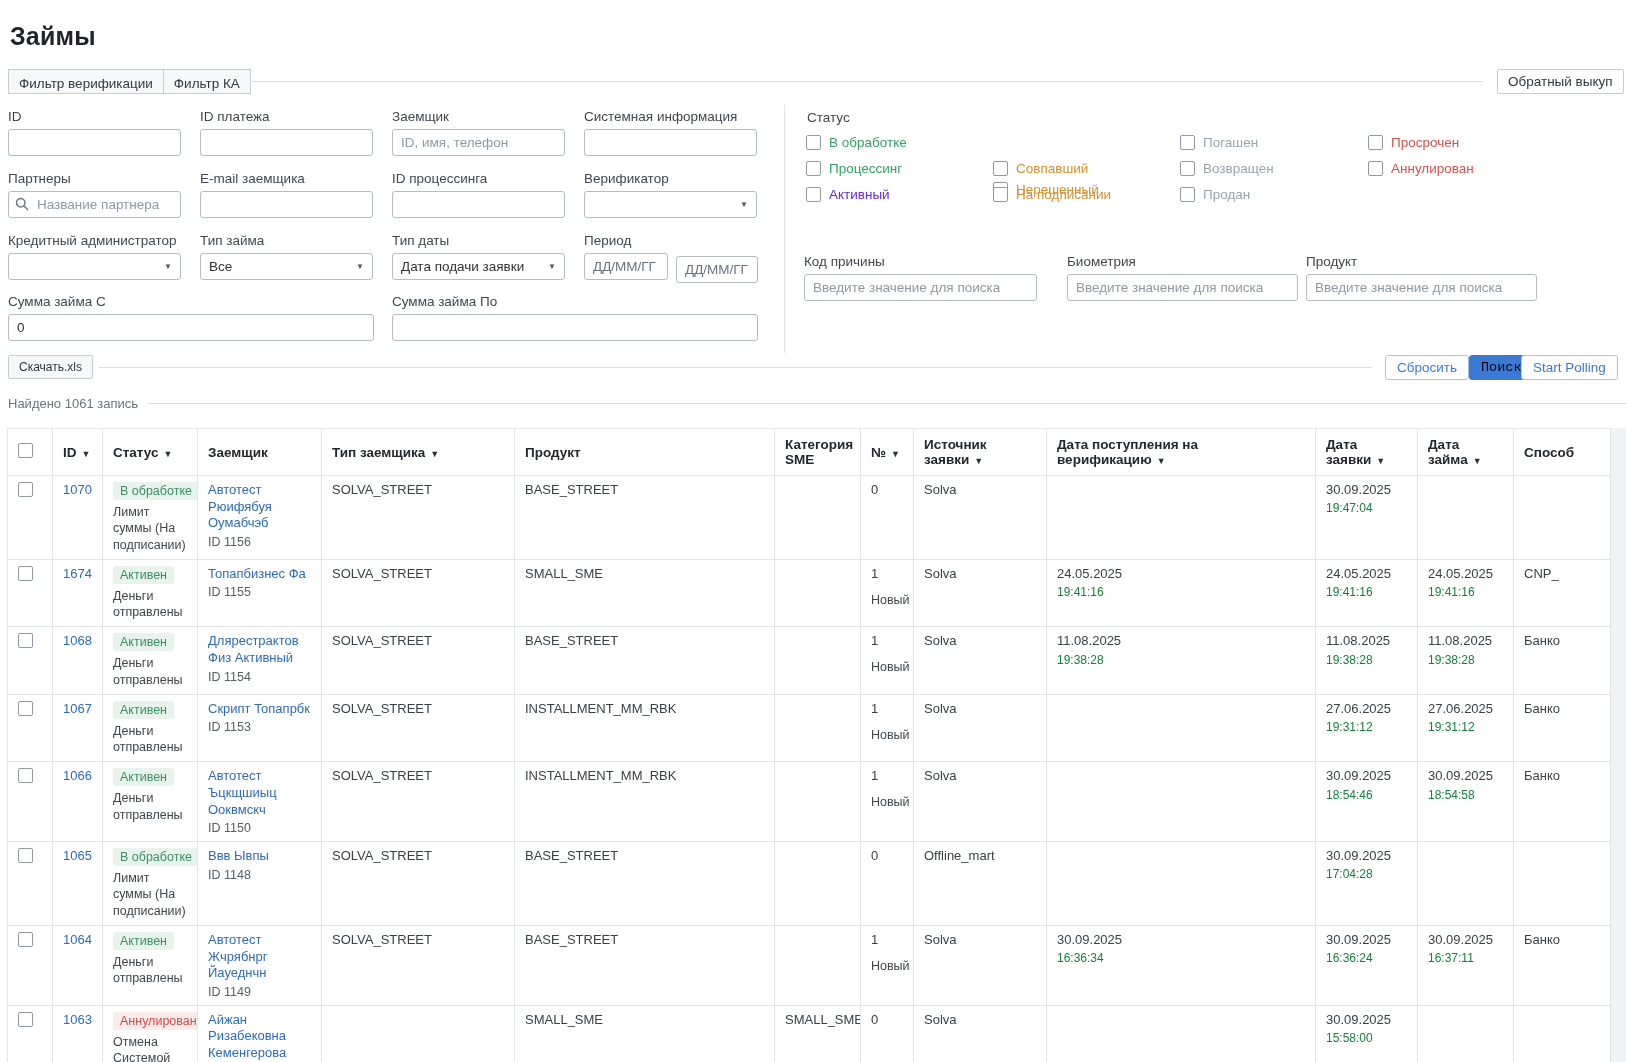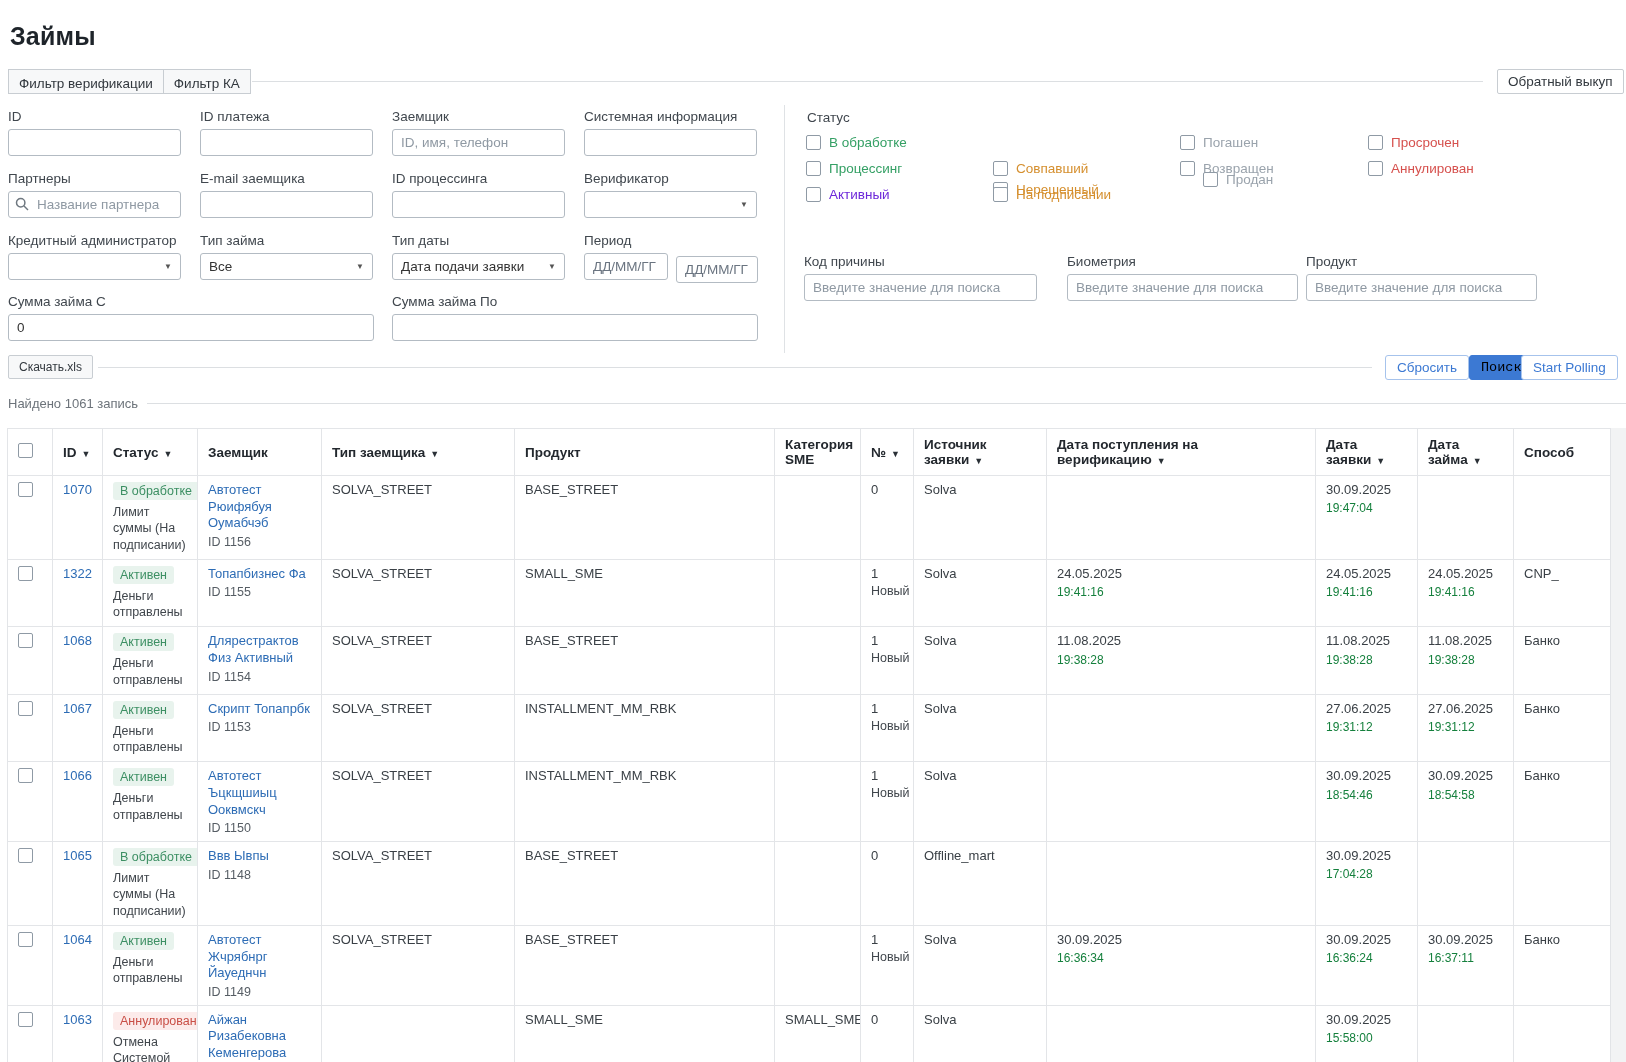--- a/index.html
+++ b/index.html
@@ -83,21 +83,21 @@
   .badge {
     display:inline-block; font-size:12.5px; padding:2px 7px; border-radius:3px; margin-bottom:4px;
     white-space:nowrap;
   }
   .badge.green { background:#e8f3ed; color:#3c8f63; }
   .badge.red   { background:#fcebea; color:#c94f46; }
   .status-note { font-size:12.5px; color:#40464c; line-height:1.3; }
   .sub-id { font-size:12.5px; color:#565d64; margin-top:3px; }
   .cell-date { line-height:1.25; }
   .cell-time { font-size:12px; color:#15803d; margin-top:3px; }
-  .num-note { font-size:12.5px; color:#40464c; margin-top:3px; }
+  .num-note { font-size:12.5px; color:#40464c; margin-top:12px; }
 
   .scroll-strip { background:#f2f3f4; border-left:1px solid #e2e4e7; }
 </style>
 </head>
 <body>
 
 <div id="page">
 
   <h1 class="title abs" style="left:10px; top:22px;">Займы</h1>
 
@@ -215,21 +215,21 @@
         <span style="color: rgb(213, 143, 46);">На подписании</span>
       </div>
       <div class="status-item" style="left: 1180px; top: 135px;">
         <span class="cb"></span>
         <span style="color: rgb(154, 163, 172);">Погашен</span>
       </div>
       <div class="status-item" style="left: 1180px; top: 161px;">
         <span class="cb"></span>
         <span style="color: rgb(154, 163, 172);">Возвращен</span>
       </div>
-      <div class="status-item" style="left: 1180px; top: 172px; margin-left: 23px;">
+      <div class="status-item" style="left: 1180px; top: 187px;">
         <span class="cb"></span>
         <span style="color: rgb(154, 163, 172);">Продан</span>
       </div>
       <div class="status-item" style="left: 1368px; top: 135px;">
         <span class="cb"></span>
         <span style="color: rgb(214, 81, 78);">Просрочен</span>
       </div>
       <div class="status-item" style="left: 1368px; top: 161px;">
         <span class="cb"></span>
         <span style="color: rgb(214, 81, 78);">Аннулирован</span>
@@ -311,21 +311,21 @@
             <td></td>
             <td>
               <div class="cell-date">30.09.2025</div>
               <div class="cell-time">19:47:04</div>
             </td>
             <td></td>
             <td></td>
           </tr>
           <tr style="height: 57px;">
             <td class="cb-cell"><span class="cb"></span></td>
-            <td><a class="id-link" href="#">1322</a></td>
+            <td><a class="id-link" href="#">1674</a></td>
             <td><div class="badge green">Активен</div><div class="status-note">Деньги отправлены</div></td>
             <td>
               <a class="name-link" href="#">Топапбизнес Фа</a>
               <div class="sub-id">ID 1155</div>
             </td>
             <td>SOLVA_STREET</td>
             <td>SMALL_SME</td>
             <td></td>
             <td>
               <div>1</div>

